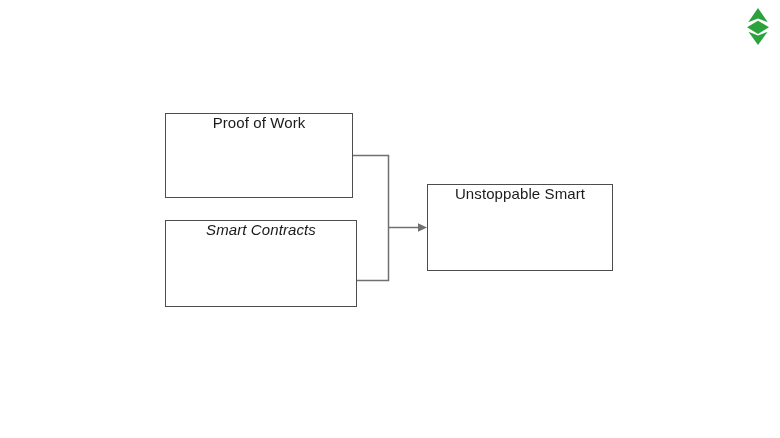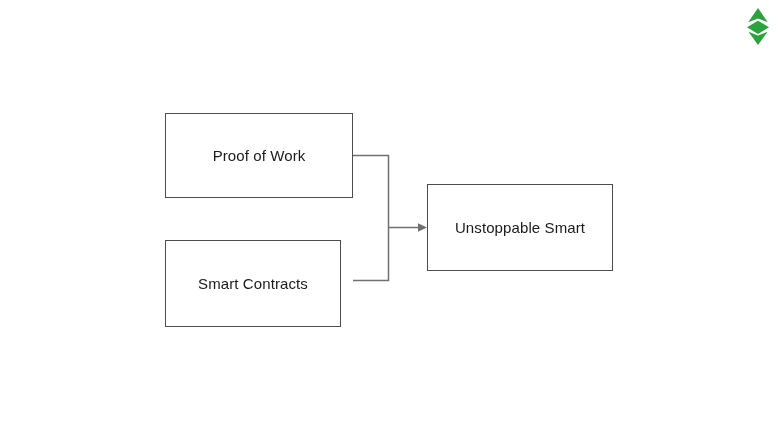--- a/index.html
+++ b/index.html
@@ -12,28 +12,28 @@
   }
   .connectors{
     position:absolute;left:0;top:0;width:780px;height:438px;
     pointer-events:none;
   }
   .node{
     position:absolute;
     box-sizing:border-box;
     border:1.5px solid #4d4d4d;
     background:#ffffff;
-    display:flex;align-items:center;justify-content:center;
+    display:flex;align-items:flex-start;justify-content:center;
     font-size:15px;
     color:#1a1a1a;
     letter-spacing:0.1px;
     white-space:nowrap;
   }
   #node-pow{left:165px;top:113px;width:188px;height:85px;}
-  #node-sc {left:165px;top:240px;width:176px;height:87px;}
+  #node-sc {left:165px;top:220px;width:192px;height:87px;font-style:italic;}
   #node-ud {left:427px;top:184px;width:186px;height:87px;}
   .logo{
     position:absolute;
     left:746px;top:8px;
     width:24px;height:37px;
   }
   .logo svg{display:block;width:100%;height:100%;}
 </style>
 </head>
 <body>

